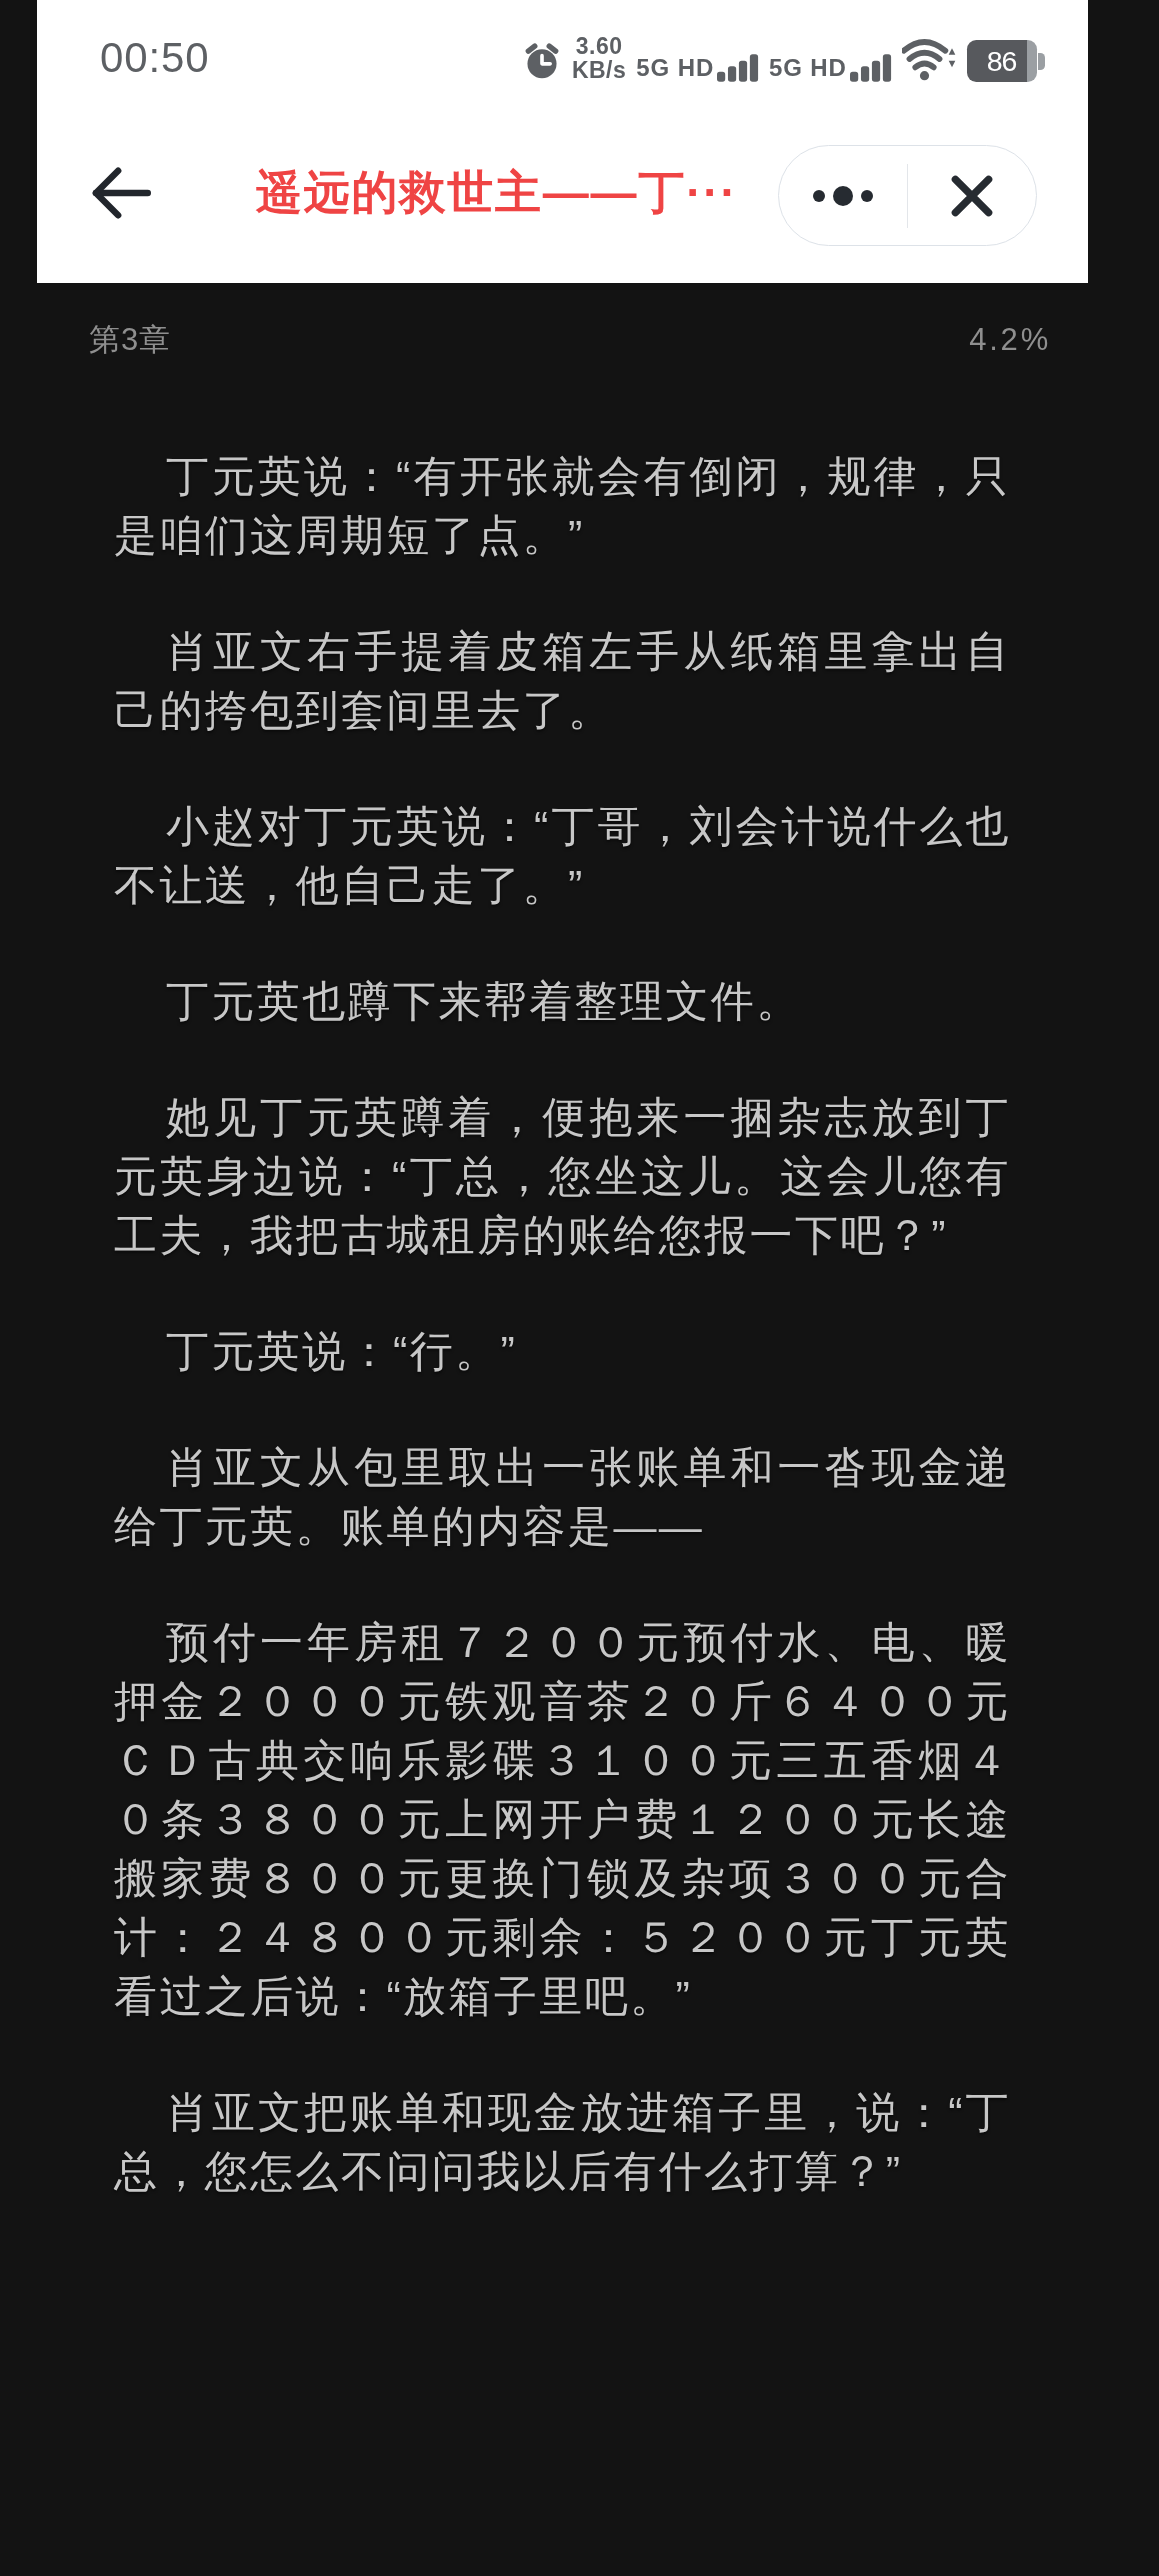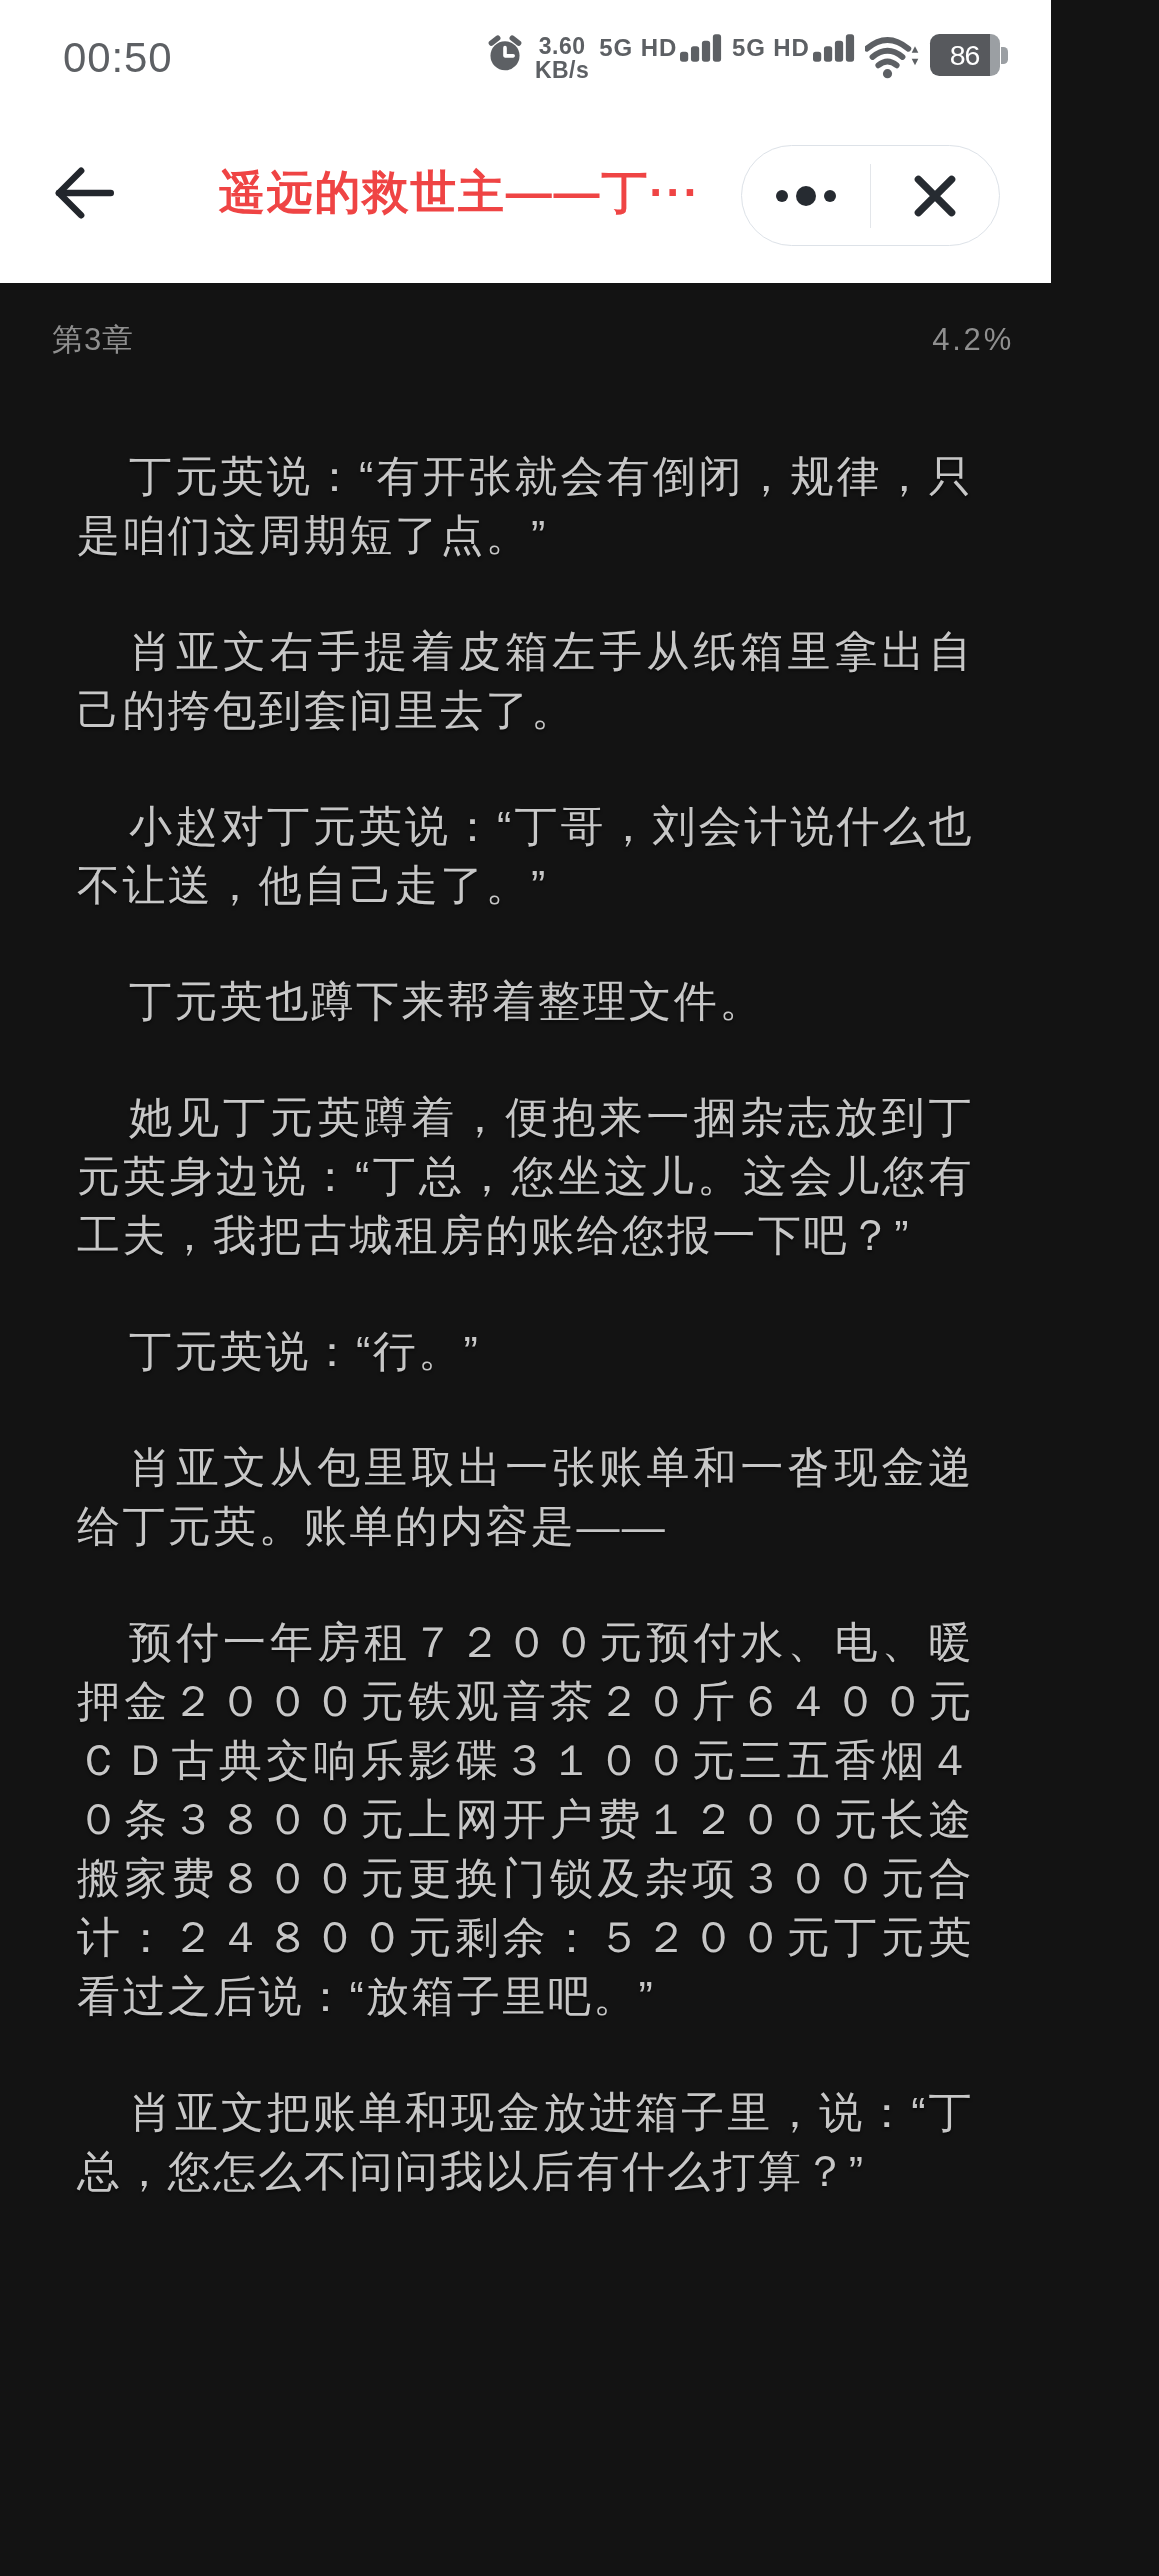--- a/index.html
+++ b/index.html
@@ -2,30 +2,30 @@
 <html style="font-size:14.7px"><head>
 <meta charset="utf-8">
 <style>
   html,body{margin:0;padding:0;}
   body{
     width:1159px;height:2576px;overflow:hidden;
     background:#131313;
     font-family:"Liberation Sans",sans-serif;
     -webkit-font-smoothing:antialiased;
   }
-  .screen{width:1051px;height:2576px;position:relative;}
+  .screen{width:1051px;height:2576px;position:relative;margin-left:37px;}
 
   
   .status-bar{
     height:103px;background:#ffffff;box-sizing:border-box;
     display:flex;align-items:center;justify-content:space-between;
     padding:13px 44px 0 63px;color:#5d6064;
   }
   .time{font-size:42px;font-weight:500;letter-spacing:0.9px;}
-  .status-right{display:flex;align-items:flex-start;gap:10px;}
+  .status-right{display:flex;align-items:flex-end;gap:10px;}
   .speed{display:flex;flex-direction:column;align-items:center;line-height:24px;}
   .speed span{font-size:23px;font-weight:700;letter-spacing:0.5px;}
   .sim{display:flex;flex-direction:row;align-items:center;gap:2.8px;}
   .sim-label{font-size:24px;font-weight:700;letter-spacing:0.9px;}
   .battery{
     position:relative;width:70px;height:42px;border-radius:9.2px;
     background:linear-gradient(to right,#57595d 0,#57595d 86%,#9b9fa3 86%,#9b9fa3 100%);
     display:flex;align-items:center;justify-content:center;margin-right:7.4px;
   }
   .battery-text{color:#ffffff;font-size:28.5px;font-weight:400;letter-spacing:-0.9px;}

